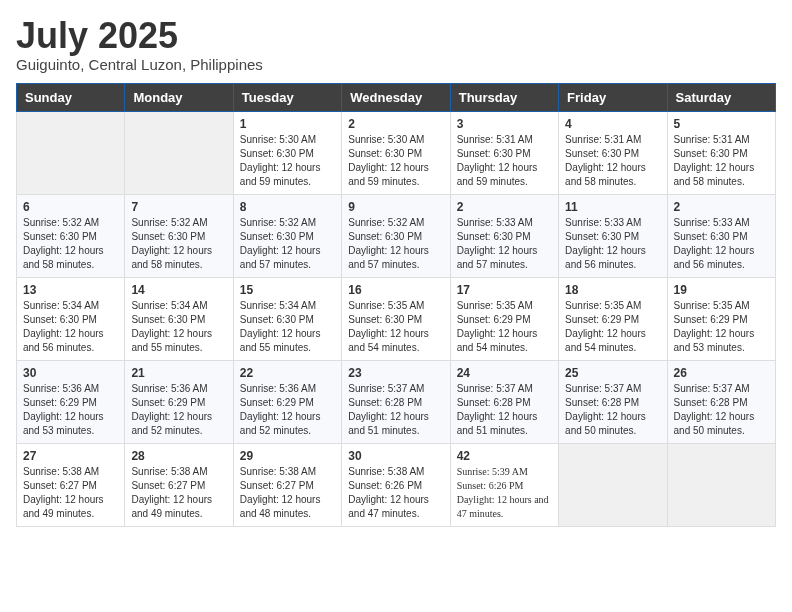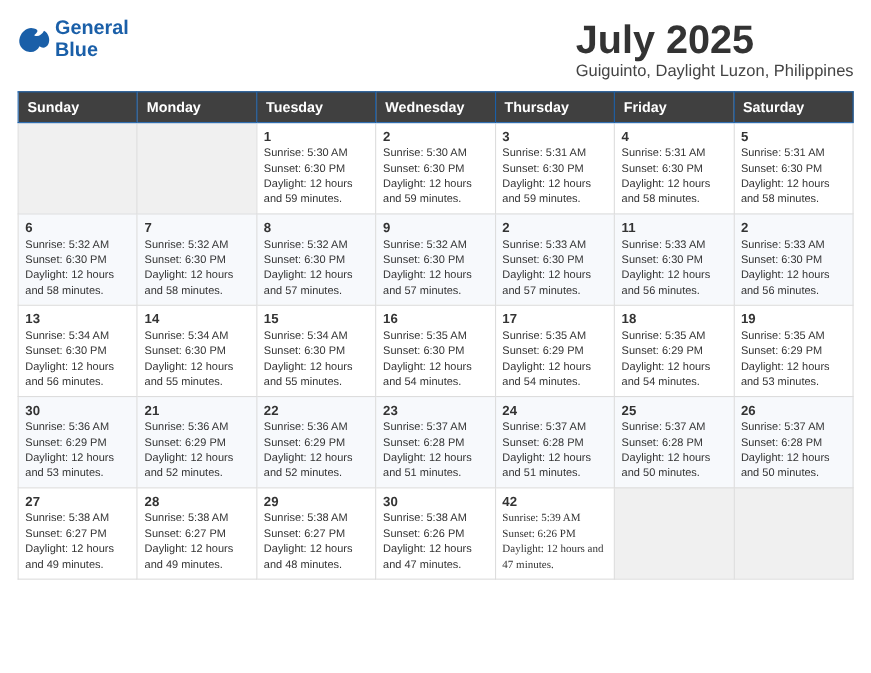--- a/index.html
+++ b/index.html
@@ -85,32 +85,23 @@
       line-height: 1.4;
     }
     .empty-cell {
       background: #f0f0f0 !important;
     }
   </style>
 </head>
 <body>
 
 <div class="header">
-  <div class="logo">
-    <svg class="logo-bird" viewBox="0 0 30 28" xmlns="http://www.w3.org/2000/svg">
-      <path d="M15 4 C10 2, 4 6, 2 12 C0 18, 4 24, 10 25 C14 26, 18 24, 20 20 C22 22, 26 22, 28 18 C30 14, 28 8, 24 6 C22 10, 18 12, 15 10 C18 8, 20 5, 15 4Z" fill="#1a5fa8"></path>
-    </svg>
-    <div>
-      <div class="logo-text"><span>General</span></div>
-      <div class="logo-text"><span>Blue</span></div>
-    </div>
-  </div>
   <div class="title-block">
     <div class="month-title">July 2025</div>
-    <div class="location-title">Guiguinto, Daylight Luzon, Philippines</div>
+    <div class="location-title">Guiguinto, Central Luzon, Philippines</div>
   </div>
 </div>
 
 <table class="calendar">
   <thead>
     <tr>
     <th>Sunday</th>
         <th>Monday</th>
         <th>Tuesday</th>
         <th>Wednesday</th>

